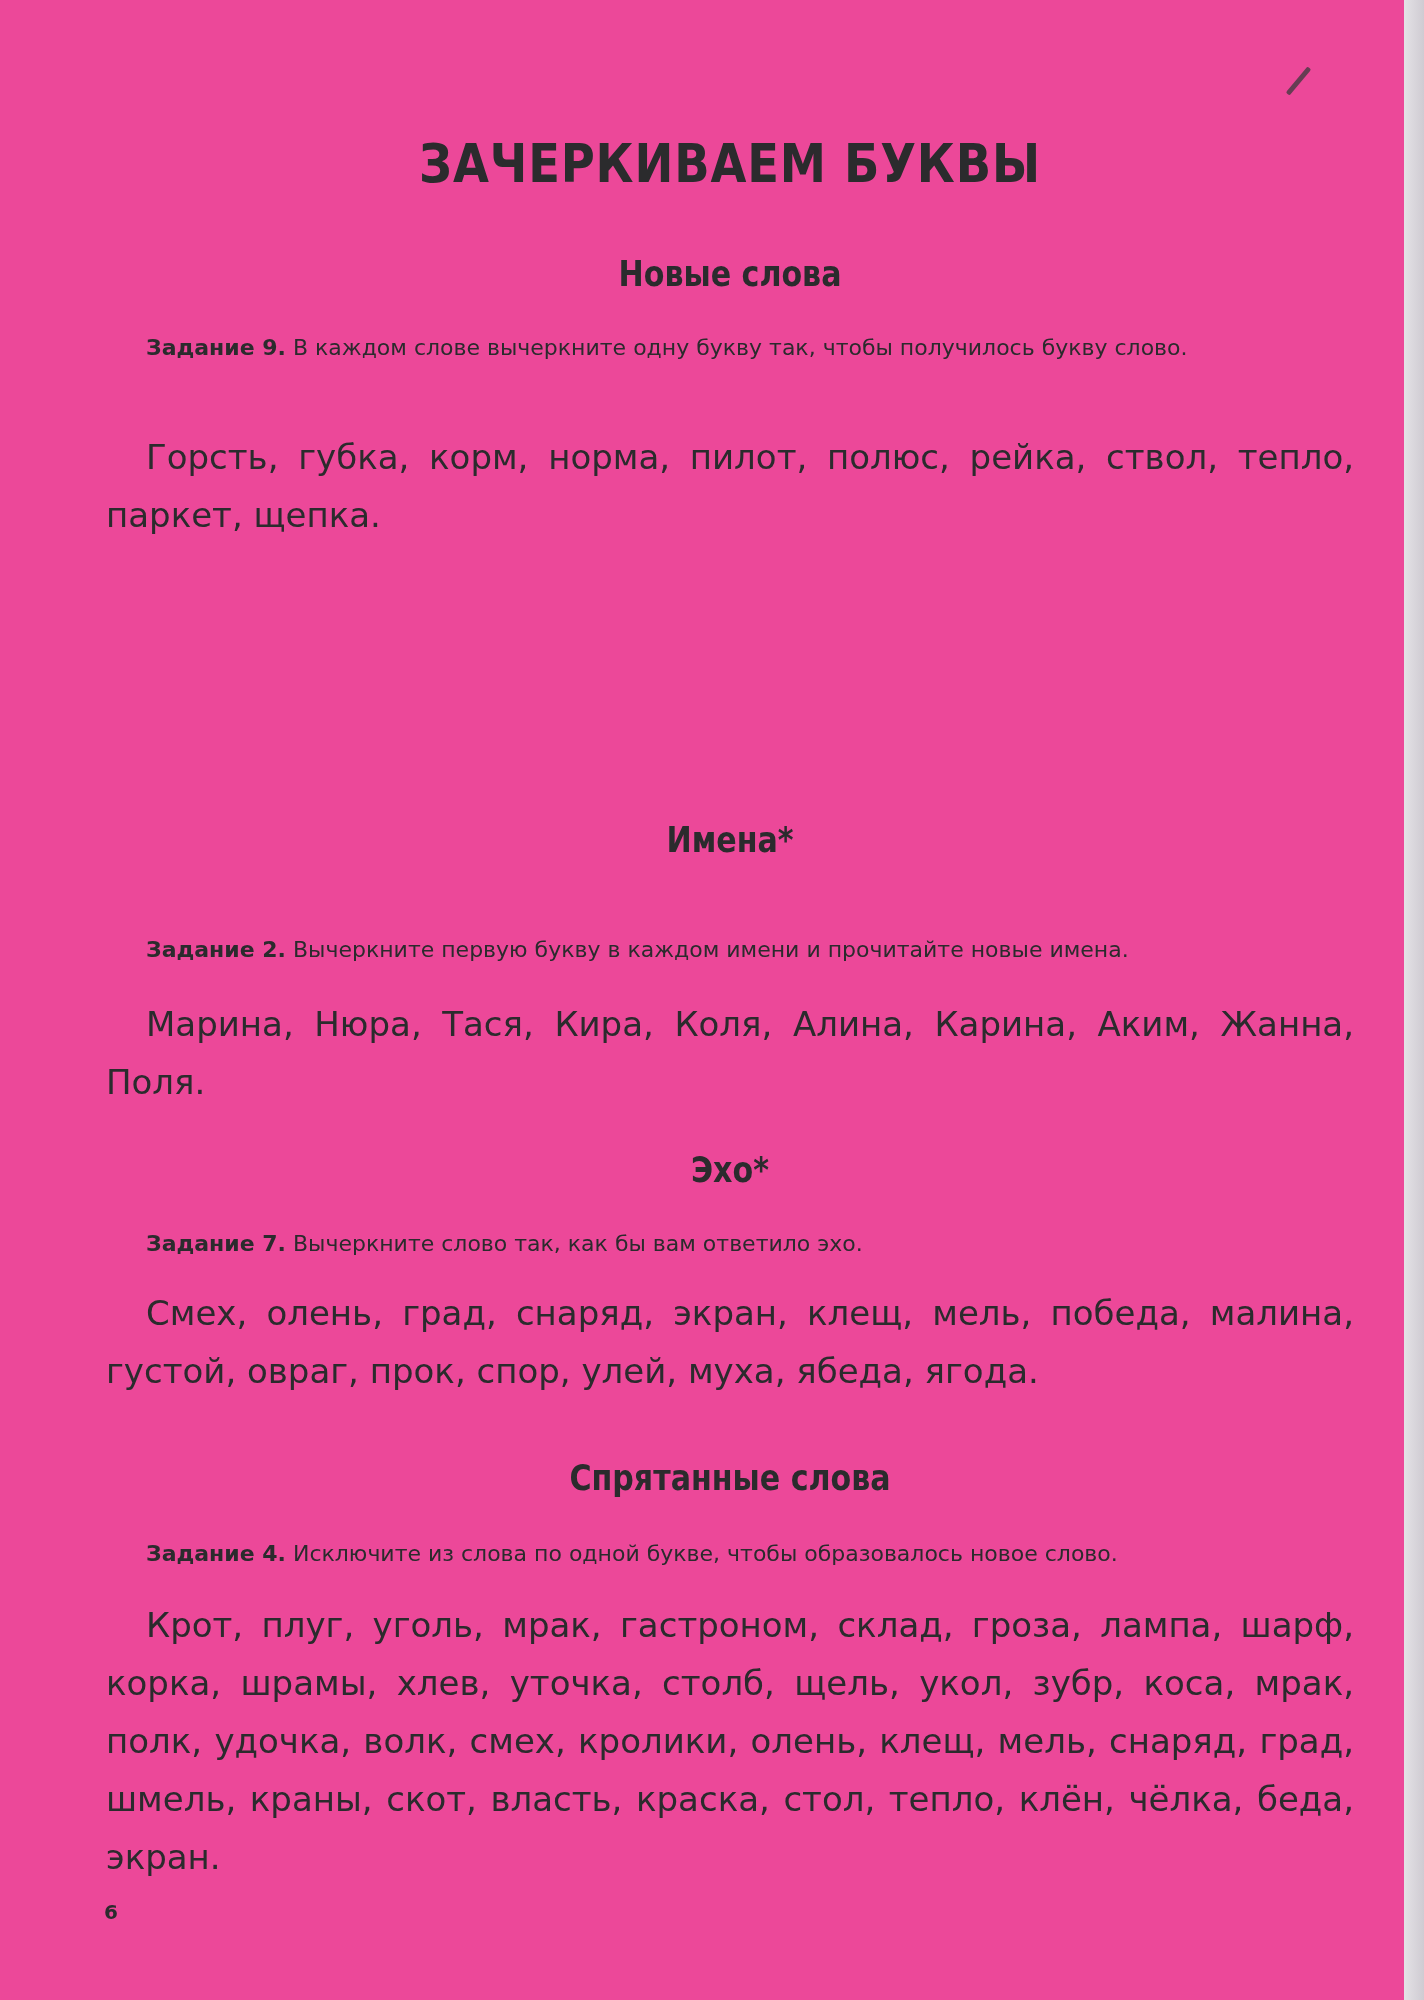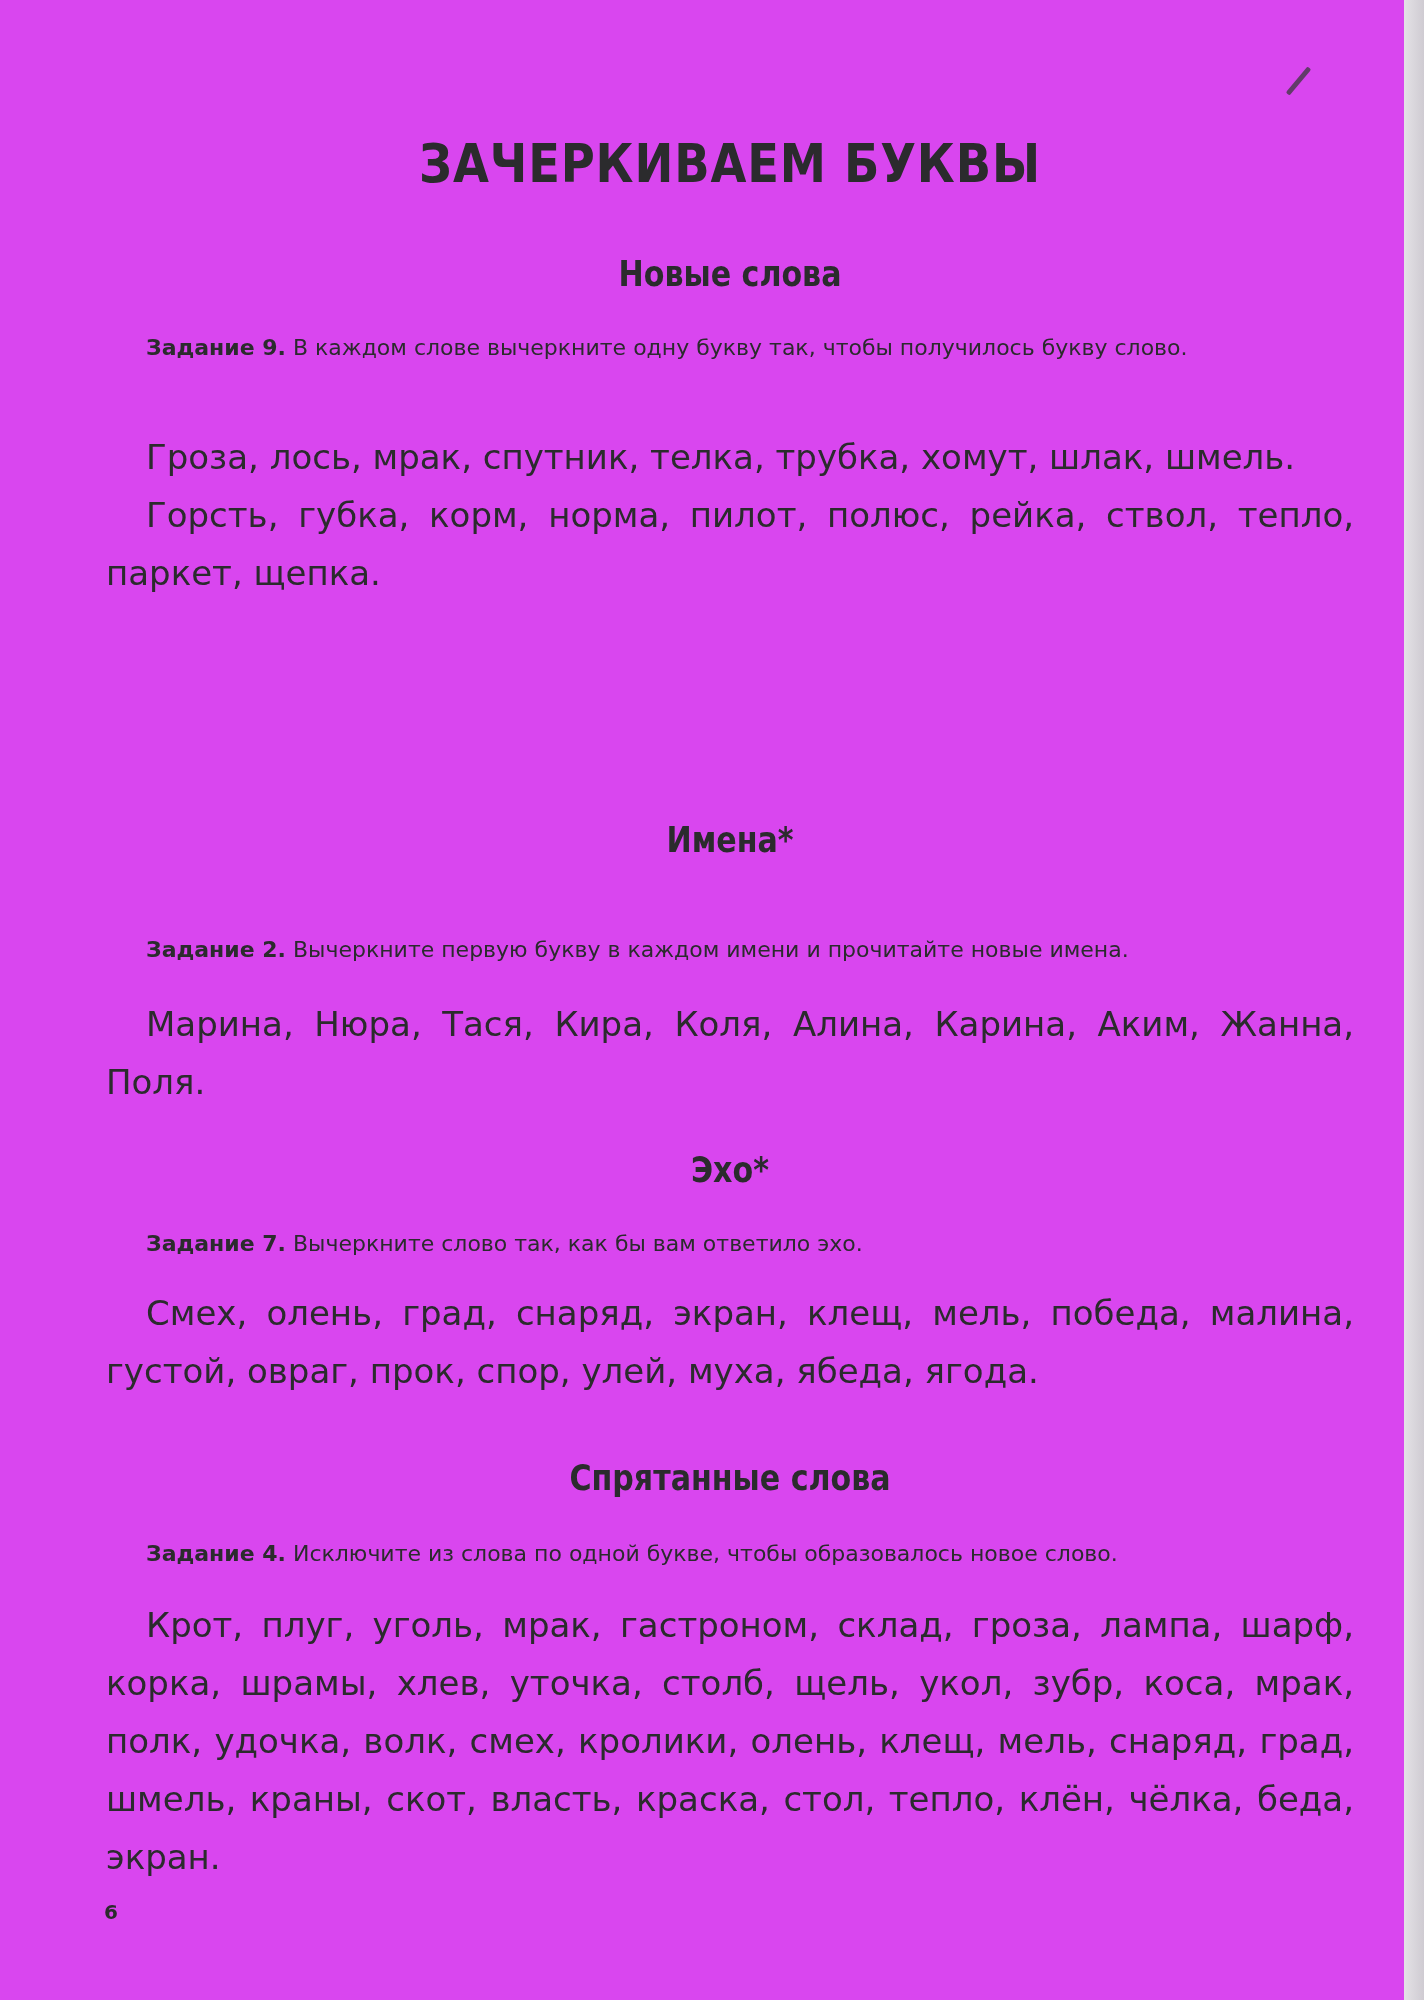--- a/index.html
+++ b/index.html
@@ -14,21 +14,21 @@
       overflow: hidden;
       color: #2b2b2d;
       font-family: "DejaVu Sans", "Liberation Sans", sans-serif;
     }
     .page {
       position: absolute;
       left: 0;
       top: 0;
       width: 1404px;
       height: 2000px;
-      background: #d946ef;
+      background: #ec4899;
     }
     .page-edge {
       position: absolute;
       right: 0;
       top: 0;
       width: 20px;
       height: 2000px;
       background: linear-gradient(to right, #e4e2e6, #cfcbd2);
     }
     .content {
@@ -114,21 +114,20 @@
   <div class="content">
 
     <div class="main-title">ЗАЧЕРКИВАЕМ БУКВЫ</div>
 
     <div class="section-title" style="top:254px;">Новые слова</div>
     <div class="task" style="top:330px;">
       <span class="task-label">Задание 9.</span>
       <span>В каждом слове вычеркните одну букву так, чтобы получилось букву слово.</span>
     </div>
     <div class="words" style="top:428px;">
-      <span class="para">Гроза, лось, мрак, спутник, телка, трубка, хомут, шлак, шмель.</span>
       <span class="para">Горсть, губка, корм, норма, пилот, полюс, рейка, ствол, тепло, паркет, щепка.</span>
     </div>
 
     <div class="section-title" style="top:820px;">Имена*</div>
     <div class="task" style="top:896px;margin-top:36px;">
       <span class="task-label">Задание 2.</span>
       <span>Вычеркните первую букву в каждом имени и прочитайте новые имена.</span>
     </div>
     <div class="words" style="top:995px;">
       <span class="para">Марина, Нюра, Тася, Кира, Коля, Алина, Карина, Аким, Жанна, Поля.</span>

